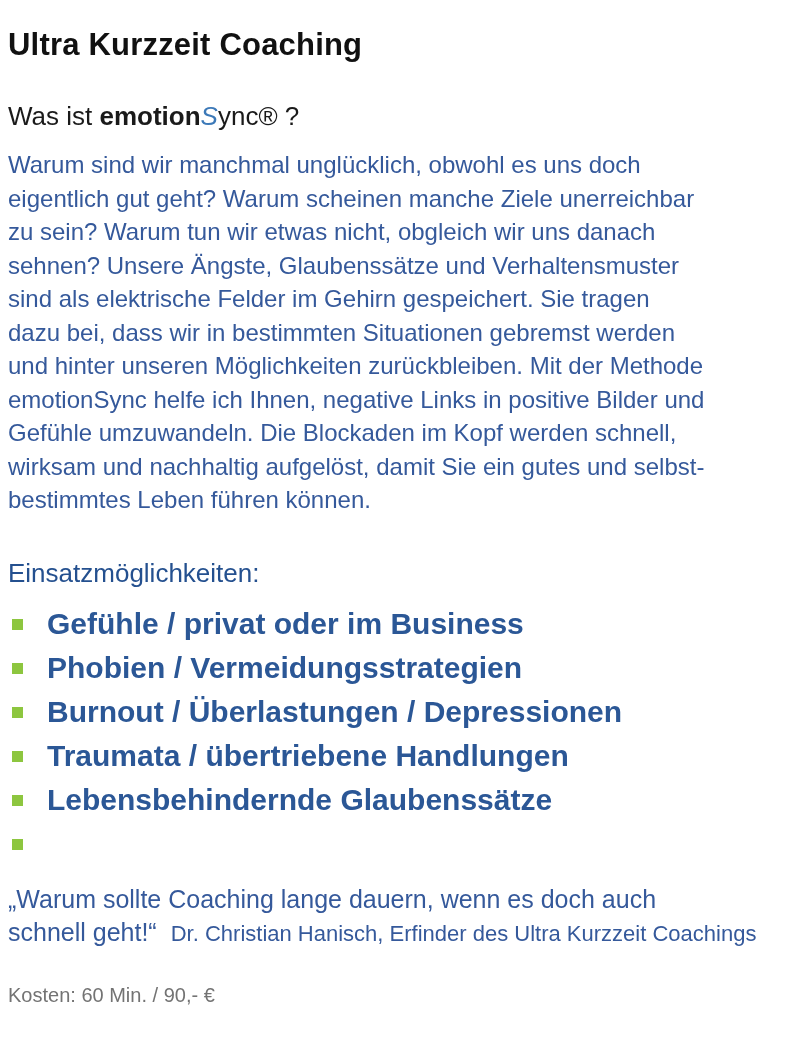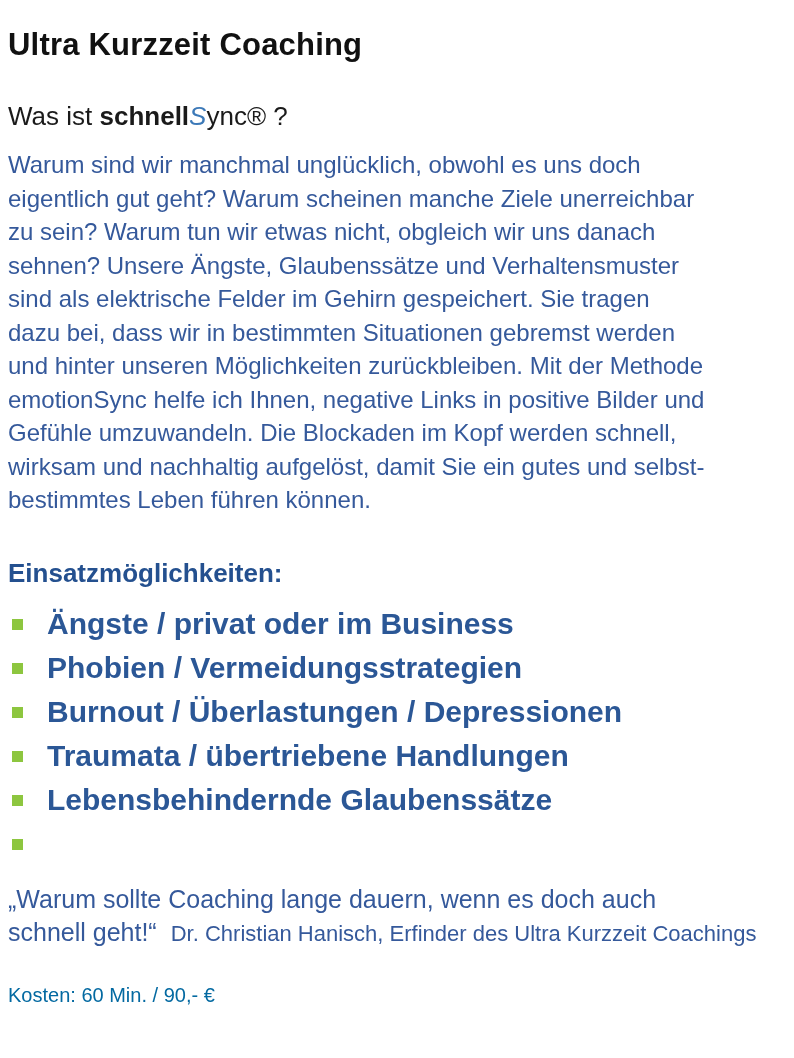--- a/index.html
+++ b/index.html
@@ -40,21 +40,21 @@
     margin: 16px 0 0 0;
     font-size: 24px;
     line-height: 33.5px;
     color: #35599b;
     white-space: pre-line;
   }
   .section-heading {
     margin: 40px 0 0 0;
     font-size: 26px;
     line-height: 32px;
-    font-weight: 700;
+    font-weight: 400;
     color: #24508f;
   }
   ul.bullet-list {
     list-style: none;
     margin: 16px 0 0 0;
     padding: 0;
   }
   ul.bullet-list li {
     display: flex;
     align-items: flex-start;
@@ -82,52 +82,52 @@
   }
   .quote-attribution {
     font-size: 22px;
     color: #35599b;
     padding-left: 14px;
   }
   .price-line {
     margin: 32px 0 0 0;
     font-size: 20px;
     line-height: 26px;
-    color: #0369a1;
+    color: #737373;
   }
 </style>
 </head>
 <body>
 
 <div class="page">
 
   <h1 class="title">Ultra Kurzzeit Coaching</h1>
 
   <h2 class="subtitle">
-    <span>Was ist </span><span class="brand-bold">schnell</span><span class="brand-s">S</span><span class="brand-rest">ync</span><span>®</span><span> ?</span>
+    <span>Was ist </span><span class="brand-bold">emotion</span><span class="brand-s">S</span><span class="brand-rest">ync</span><span>®</span><span> ?</span>
   </h2>
 
   <p class="intro">Warum sind wir manchmal unglücklich, obwohl es uns doch
 eigentlich gut geht? Warum scheinen manche Ziele unerreichbar
 zu sein? Warum tun wir etwas nicht, obgleich wir uns danach
 sehnen? Unsere Ängste, Glaubenssätze und Verhaltensmuster
 sind als elektrische Felder im Gehirn gespeichert. Sie tragen
 dazu bei, dass wir in bestimmten Situationen gebremst werden
 und hinter unseren Möglichkeiten zurückbleiben. Mit der Methode
 emotionSync helfe ich Ihnen, negative Links in positive Bilder und
 Gefühle umzuwandeln. Die Blockaden im Kopf werden schnell,
 wirksam und nachhaltig aufgelöst, damit Sie ein gutes und selbst-
 bestimmtes Leben führen können.</p>
 
   <h3 class="section-heading">Einsatzmöglichkeiten:</h3>
 
   <ul class="bullet-list">
     <li>
       <span class="bullet-square"></span>
-      <span>Ängste / privat oder im Business</span>
+      <span>Gefühle / privat oder im Business</span>
     </li>
     <li>
       <span class="bullet-square"></span>
       <span>Phobien / Vermeidungsstrategien</span>
     </li>
     <li>
       <span class="bullet-square"></span>
       <span>Burnout / Überlastungen / Depressionen</span>
     </li>
     <li>

